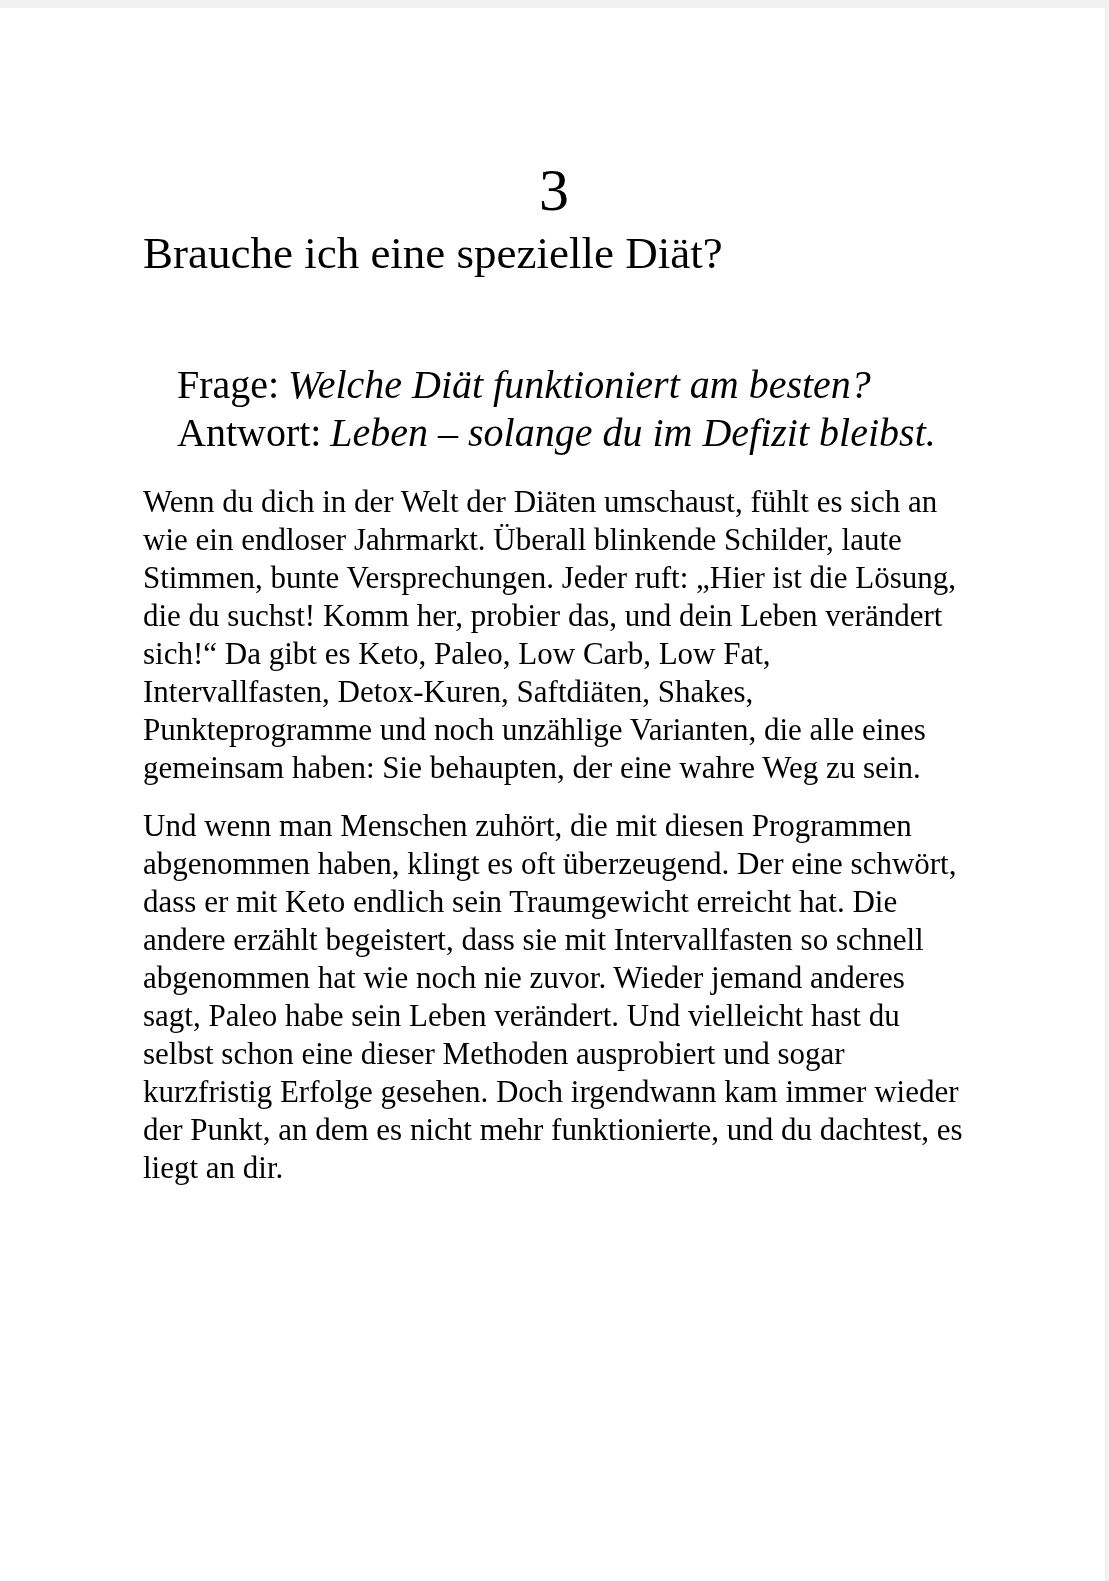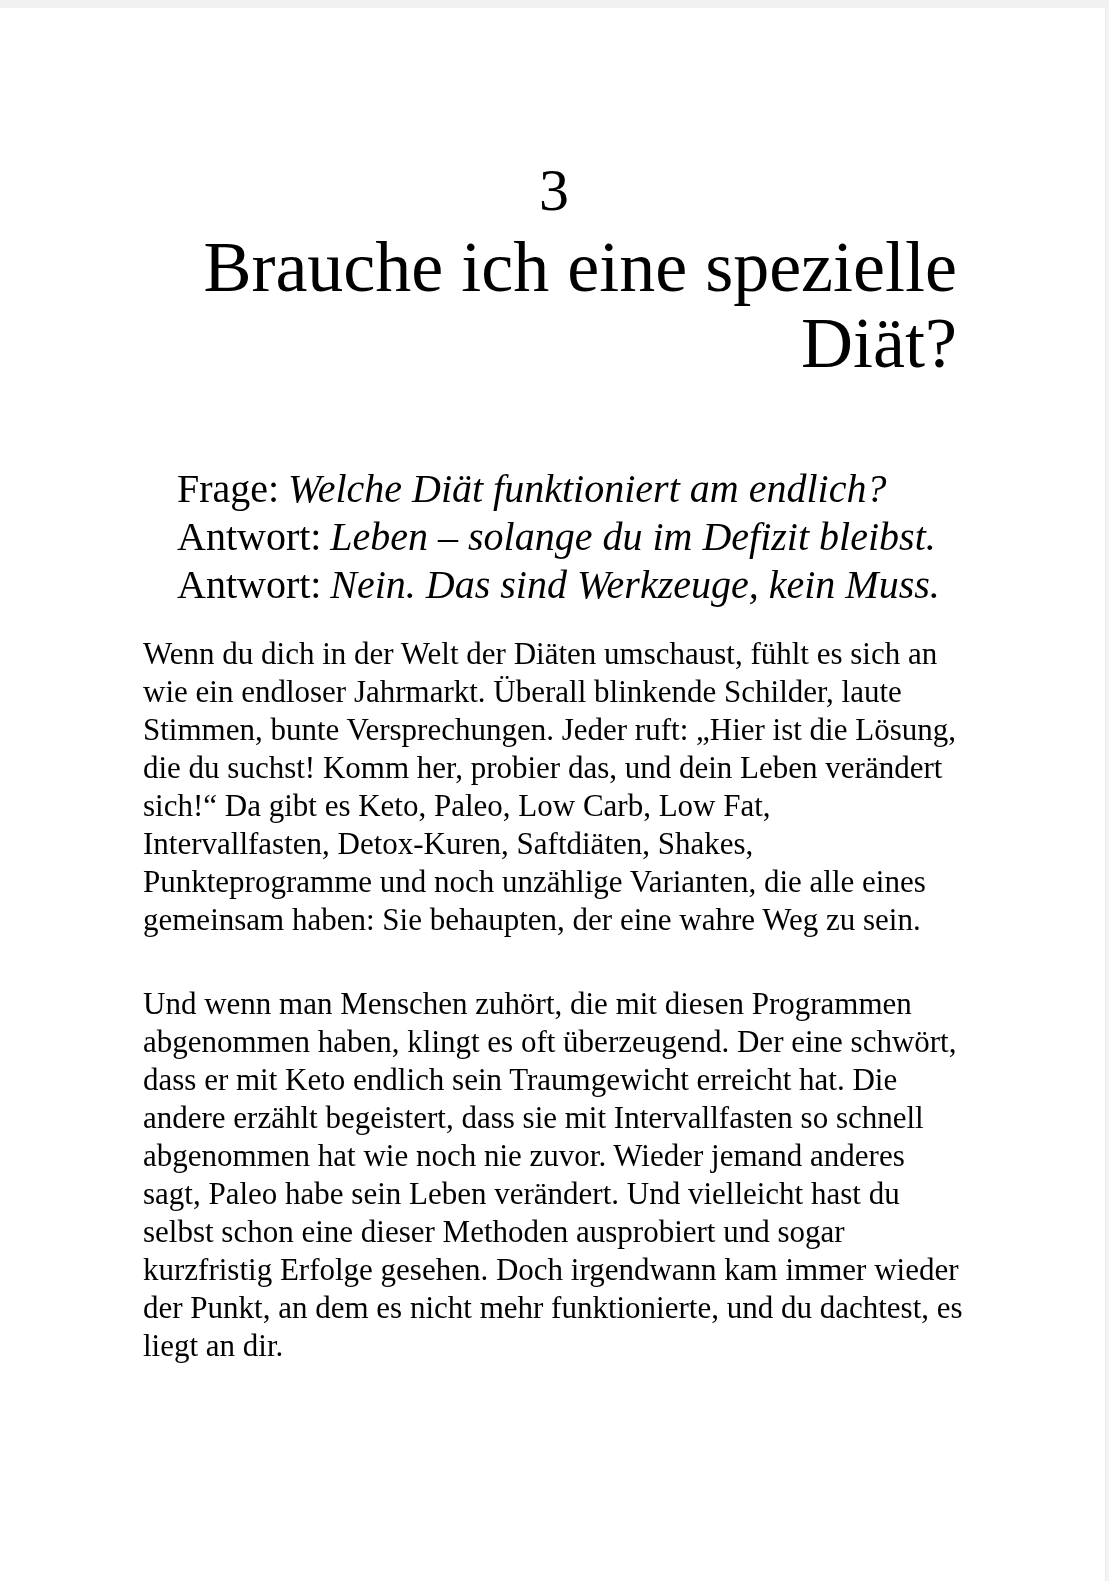--- a/index.html
+++ b/index.html
@@ -41,24 +41,24 @@
   }
   .chapter-number {
     margin: 152px 0 0 0;
     font-size: 60px;
     line-height: 1;
     font-weight: 400;
     text-align: center;
   }
   .chapter-title {
     margin: 10px 8px 0 0;
-    font-size: 72px;
+    font-size: 45px;
     line-height: 1.05;
     font-weight: 400;
-    text-align: right;
+    text-align: left;
   }
   .qa-block {
     margin: 84px 0 0 0;
     font-size: 40px;
     line-height: 48px;
   }
   .qa-line {
     margin: 0;
   }
   .qa-label {
@@ -68,38 +68,37 @@
   }
   .qa-text {
     font-style: italic;
   }
   .body-paragraph {
     font-size: 31px;
     line-height: 38px;
     margin: 26px 0 0 0;
   }
   .body-paragraph + .body-paragraph {
-    margin-top: 46px;
+    margin-top: 20px;
   }
 </style>
 </head>
 <body>
 
 <div class="top-strip"></div>
 <div class="scrollbar-track"></div>
 
 <div class="page">
 
   <h2 class="chapter-number">3</h2>
 
   <h1 class="chapter-title">Brauche ich eine spezielle Diät?</h1>
 
   <div class="qa-block">
-    <p class="qa-line"><span class="qa-label">Frage:</span><span class="qa-text">Welche Diät funktioniert am endlich?</span></p>
+    <p class="qa-line"><span class="qa-label">Frage:</span><span class="qa-text">Welche Diät funktioniert am besten?</span></p>
     <p class="qa-line"><span class="qa-label">Antwort:</span><span class="qa-text">Leben – solange du im Defizit bleibst.</span></p>
-    <p class="qa-line"><span class="qa-label">Antwort:</span><span class="qa-text">Nein. Das sind Werkzeuge, kein Muss.</span></p>
   </div>
 
   <p class="body-paragraph">Wenn du dich in der Welt der Diäten umschaust, fühlt es sich an wie ein endloser Jahrmarkt. Überall blinkende Schilder, laute Stimmen, bunte Versprechungen. Jeder ruft: „Hier ist die Lösung, die du suchst! Komm her, probier das, und dein Leben verändert sich!“ Da gibt es Keto, Paleo, Low Carb, Low Fat, Intervallfasten, Detox-Kuren, Saftdiäten, Shakes, Punkteprogramme und noch unzählige Varianten, die alle eines gemeinsam haben: Sie behaupten, der eine wahre Weg zu sein.</p>
 
   <p class="body-paragraph">Und wenn man Menschen zuhört, die mit diesen Programmen abgenommen haben, klingt es oft überzeugend. Der eine schwört, dass er mit Keto endlich sein Traumgewicht erreicht hat. Die andere erzählt begeistert, dass sie mit Intervallfasten so schnell abgenommen hat wie noch nie zuvor. Wieder jemand anderes sagt, Paleo habe sein Leben verändert. Und vielleicht hast du selbst schon eine dieser Methoden ausprobiert und sogar kurzfristig Erfolge gesehen. Doch irgendwann kam immer wieder der Punkt, an dem es nicht mehr funktionierte, und du dachtest, es liegt an dir.</p>
 
 </div>
 
 </body></html>

